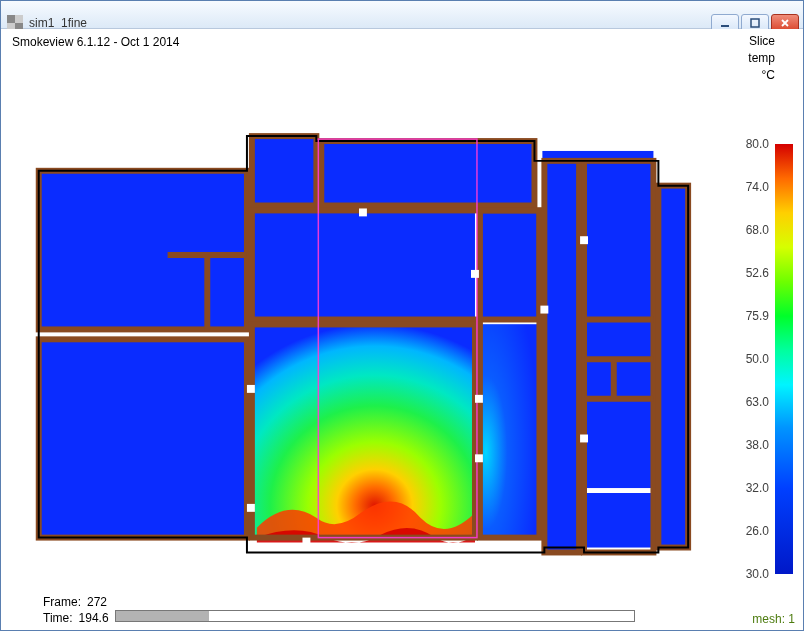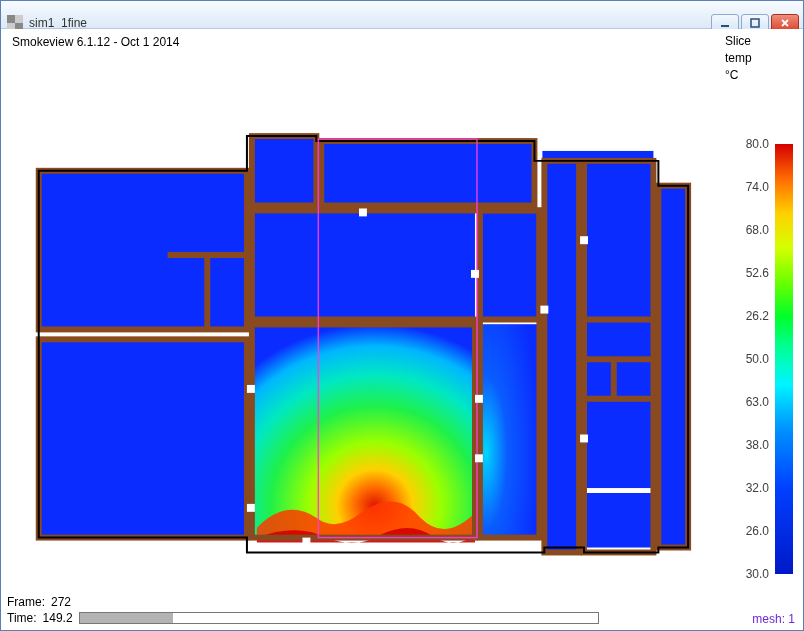--- a/index.html
+++ b/index.html
@@ -13,43 +13,43 @@
     linear-gradient(#888,#888) 8px 8px/8px 8px no-repeat;
     border: 0; }
   .titlebar .title { color: #333; font-size: 12px; flex: 0 0 auto; }
   .titlebar .spacer { flex: 1 1 auto; }
   .winbtns { display: flex; gap: 2px; }
   .winbtn { width: 28px; height: 18px; border: 1px solid #8faad0; border-radius: 3px; background: linear-gradient(#f3f8ff,#d7e6f7); display: flex; align-items: center; justify-content: center; font-size: 10px; color: #2b4d7a; cursor: default; }
   .winbtn.close { background: linear-gradient(#f08d7a,#d9442a); border-color: #a8321f; color: #fff; }
   .winbtn svg { display:block; }
   .client { flex:1 1 auto; background:#fff; position:relative; }
   .info-top { position:absolute; left:11px; top:6px; color:#000; font-size:12px; }
-  .legend-title { position:absolute; right:28px; top:4px; text-align:left; font-size:12px; line-height:1.4; width:50px; }
+  .legend-title { position:absolute; right:28px; top:4px; text-align:right; font-size:12px; line-height:1.4; width:50px; }
   .colorbar-wrap { position:absolute; right:10px; top:115px; height:430px; width:80px; }
   .colorbar { position:absolute; right:0; top:0; width:18px; height:100%; background: linear-gradient(to bottom,
      #d40000 0%,
      #ff6a00 8%,
      #ffcf00 16%,
      #d6ff00 24%,
      #6eff00 32%,
      #00ff2a 40%,
      #00ff9e 48%,
      #00f4ff 56%,
      #0094ff 66%,
      #0040ff 80%,
      #0018c8 100%);
   }
   .tick { position:absolute; right:24px; font-size:12px; color:#404040; transform: translateY(-50%); white-space:nowrap; }
   .viewport { position:absolute; left:8px; top:30px; right:100px; bottom:50px; }
   .viewport svg { width:100%; height:100%; display:block; }
   .bottom-info { position:absolute; left:6px; bottom:4px; font-size:12px; color:#000; line-height:1.4; }
-  .bottom-info .row { display:flex; align-items:center; gap:6px; height:16px; }
+  .bottom-info .row { display:flex; gap:6px; height:16px;margin-left:36px; }
   .progress-track { width:520px; height:12px; background:#fff; border:1px solid #777; position:relative; }
   .progress-fill { position:absolute; left:0; top:0; bottom:0; background:#b3b3b3; }
-  .mesh-info { position:absolute; right:8px; bottom:4px; font-size:12px; color:#6d28d9; }
+  .mesh-info { position:absolute; right:8px; bottom:4px; font-size:12px; color:#4d7c0f; }
 </style>
 </head>
 <body>
 
 <div class="window">
   <div class="titlebar">
     <span class="appicon"></span>
     <span class="title">sim1_1fine</span>
     <span class="spacer"></span>
     <div class="winbtns">
@@ -79,21 +79,21 @@
       <div>temp</div>
       <div>°C</div>
     </div>
 
     <div class="colorbar-wrap">
       <div class="colorbar"></div>
       <span class="tick" style="top:0%">80.0</span>
       <span class="tick" style="top:10%">74.0</span>
       <span class="tick" style="top:20%">68.0</span>
       <span class="tick" style="top:30%">52.6</span>
-      <span class="tick" style="top:40%">26.2</span>
+      <span class="tick" style="top:40%">75.9</span>
       <span class="tick" style="top:50%">50.0</span>
       <span class="tick" style="top:60%">63.0</span>
       <span class="tick" style="top:70%">38.0</span>
       <span class="tick" style="top:80%">32.0</span>
       <span class="tick" style="top:90%">26.0</span>
       <span class="tick" style="top:100%">30.0</span>
     </div>
 
     <div class="viewport">
       <svg viewBox="0 0 700 520" preserveAspectRatio="xMidYMid meet">
@@ -176,21 +176,21 @@
       </svg>
     </div>
 
     <div class="bottom-info">
       <div class="row">
         <span>Frame:</span>
         <span>272</span>
       </div>
       <div class="row">
         <span>Time:</span>
-        <span>149.2</span>
+        <span>194.6</span>
         <div class="progress-track">
           <div class="progress-fill" id="progfill" style="width: 18%;"></div>
         </div>
       </div>
     </div>
 
     <div class="mesh-info">
       <span>mesh:</span>
       <span>1</span>
     </div>

